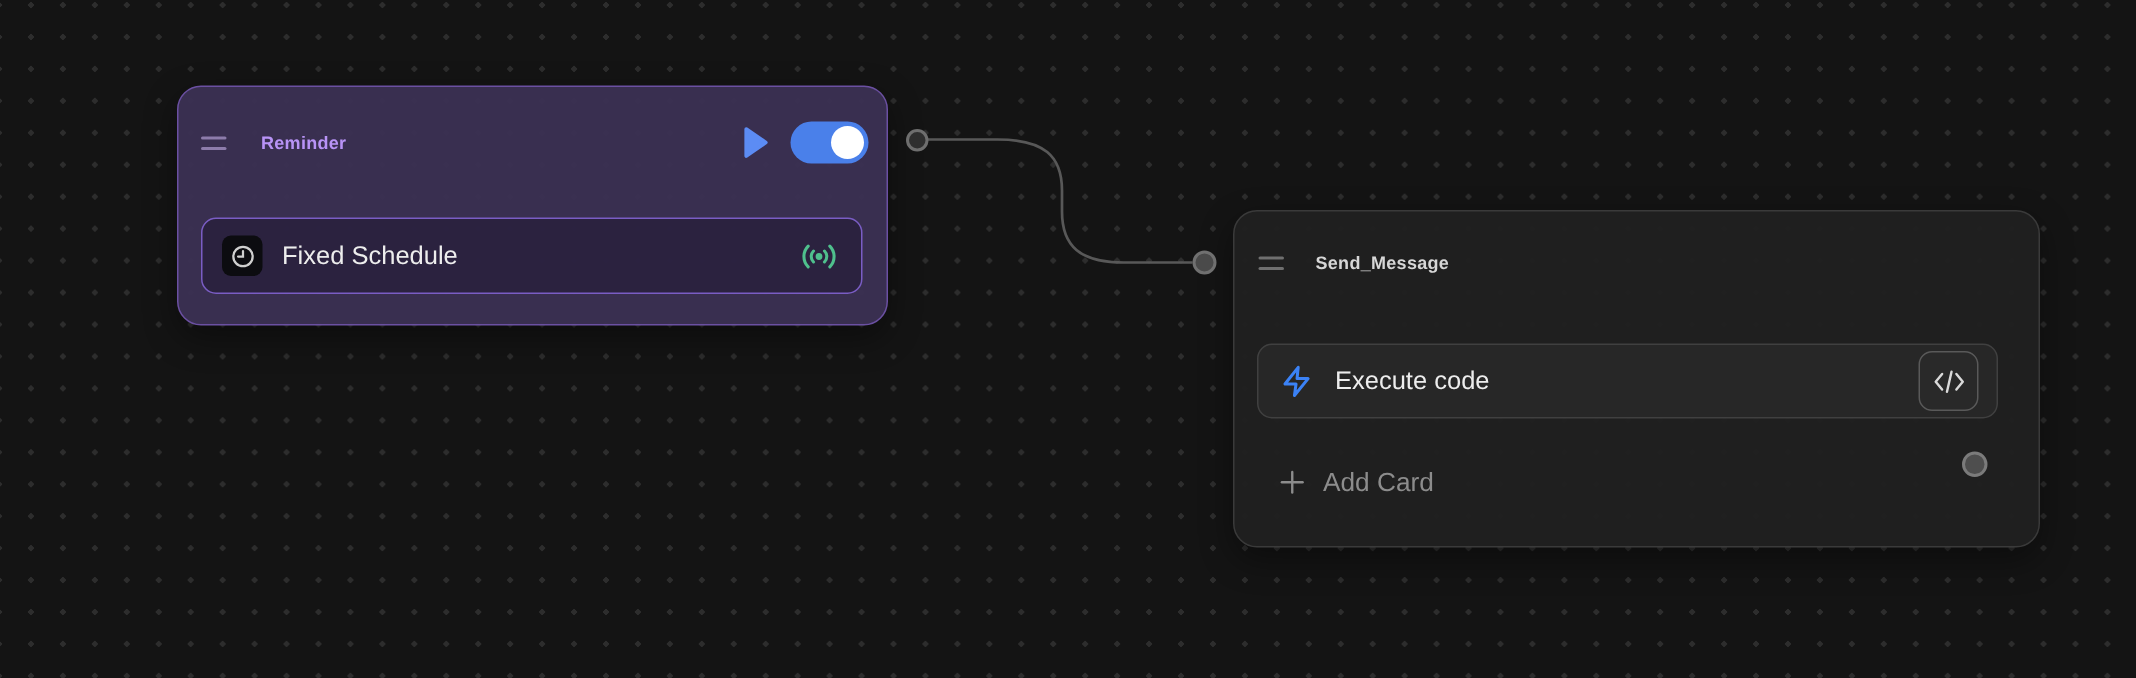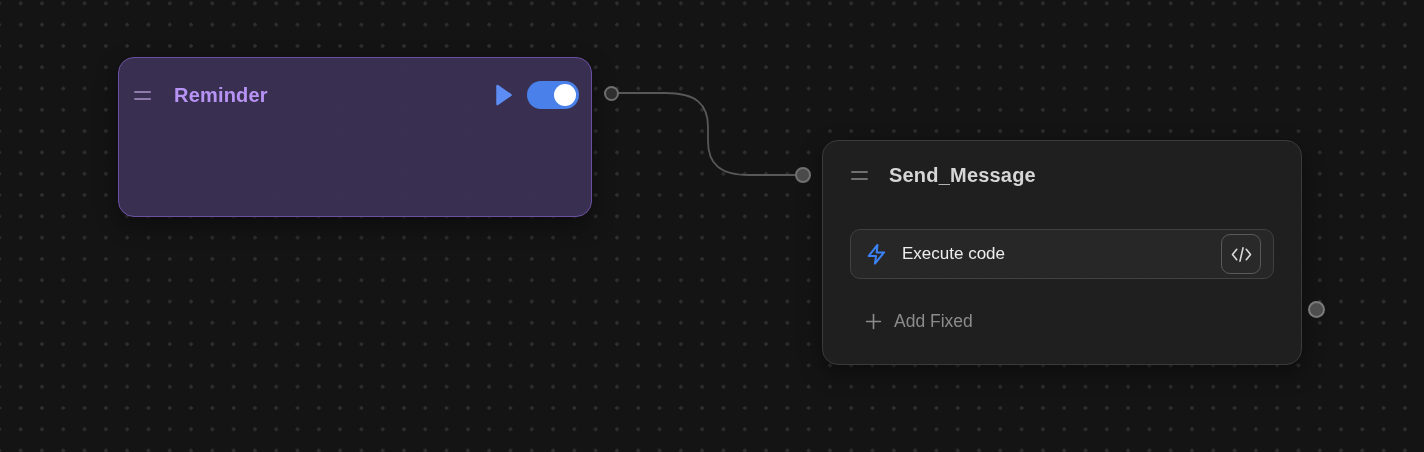--- a/index.html
+++ b/index.html
@@ -22,38 +22,37 @@
     position: absolute;
     border-radius: 16px;
     box-shadow: 0 8px 22px rgba(0,0,0,0.38);
   }
   .node-reminder {
     left: 118px; top: 57px; width: 474px; height: 160px;
     background: rgba(59,48,83,0.95);
     border: 1px solid #6b50a2;
   }
   .node-send {
-    left: 822px; top: 140px; width: 480px; height: 225px;
+    left: 822px; top: 140px; width: 538px; height: 225px;
     background: rgba(32,32,32,0.95);
     border: 1px solid #3a3a3a;
-    padding-left: 12px;
   }
 
   .hdr { display: flex; align-items: center; }
   .node-reminder .hdr { margin: 16px 12px 0 15px; height: 42px; }
   .node-send .hdr { margin: 12px 16px 0 16px; height: 44px; }
 
   .handle { display: flex; flex-direction: column; gap: 5px; width: 17px; cursor: grab; flex: none; }
   .handle i { display: block; height: 2px; border-radius: 2px; }
   .node-reminder .handle { margin-right: 23px; }
   .node-reminder .handle i { background: #8d7cab; }
   .node-send .handle { margin-right: 21px; }
   .node-send .handle i { background: #6f6f6f; }
 
-  .title { font-size: 20px; font-weight: bold; letter-spacing: 0.2px; white-space: nowrap; }
+  .title { font-size: 12px; font-weight: bold; letter-spacing: 0.2px; white-space: nowrap; }
   .node-reminder .title { color: #b893f6; }
   .node-send .title { color: #d6d6d6; }
   .spacer { flex: 1; }
 
   .play-btn { width: 16px; height: 22px; margin-right: 15px; background: none; border: none; cursor: pointer; flex: none; display: flex; align-items: center; }
   .toggle { position: relative; width: 52px; height: 28px; border-radius: 14px; background: #4a80ea; border: none; cursor: pointer; flex: none; }
   .toggle .knob { position: absolute; top: 3px; right: 3px; width: 22px; height: 22px; border-radius: 50%; background: #ffffff; }
 
   .card { display: flex; align-items: center; border-radius: 10px; cursor: pointer; position: relative; }
   .card-fixed {
@@ -120,20 +119,39 @@
       <span class="spacer"></span>
       <button class="play-btn">
         <svg width="16" height="22" viewBox="0 0 16 22">
           <polygon points="1.5,2 14.5,11 1.5,20" fill="#5c8cf4" stroke="#5c8cf4" stroke-width="2.5" stroke-linejoin="round"></polygon>
         </svg>
       </button>
       <button class="toggle" aria-checked="true">
         <span class="knob"></span>
       </button>
     </div>
+    <div class="card card-fixed">
+      <span class="clock-badge">
+        <svg width="18" height="18" viewBox="0 0 24 24" fill="none" stroke="#cfcfcf" stroke-width="2" stroke-linecap="round">
+          <circle cx="12" cy="12" r="8.6"></circle>
+          <path d="M12 7.2 V12 H7.6"></path>
+        </svg>
+      </span>
+      <span class="card-label">Fixed Schedule</span>
+      <span class="spacer"></span>
+      <span class="signal-wrap">
+        <svg width="28" height="22" viewBox="0 0 26 20" fill="none" stroke="#4fc08d" stroke-width="1.9" stroke-linecap="round">
+          <circle cx="13" cy="10" r="2.1" fill="#4fc08d" stroke="none"></circle>
+          <path d="M9.6 13.4 a4.8 4.8 0 0 1 0 -6.8"></path>
+          <path d="M6.3 16.4 a9.1 9.1 0 0 1 0 -12.8"></path>
+          <path d="M16.4 6.6 a4.8 4.8 0 0 1 0 6.8"></path>
+          <path d="M19.7 3.6 a9.1 9.1 0 0 1 0 12.8"></path>
+        </svg>
+      </span>
+    </div>
   </div>
 
   <div class="node node-send">
     <div class="hdr">
       <span class="handle">
           <i></i>
           <i></i>
         </span>
       <span class="title">Send_Message</span>
     </div>
@@ -152,21 +170,21 @@
         </svg>
       </button>
     </div>
     <button class="add-card">
       <span class="plus">
         <svg width="17" height="17" viewBox="0 0 16 16" stroke="#8c8c8c" stroke-width="1.5" stroke-linecap="round">
           <line x1="8" y1="1.5" x2="8" y2="14.5"></line>
           <line x1="1.5" y1="8" x2="14.5" y2="8"></line>
         </svg>
       </span>
-      <span class="add-card-label">Add Fixed</span>
+      <span class="add-card-label">Add Card</span>
     </button>
   </div>
 
   <div class="port port-out-reminder"></div>
   <div class="port port-in-send"></div>
   <div class="port port-out-send"></div>
 
 </div>
 
 </body></html>

